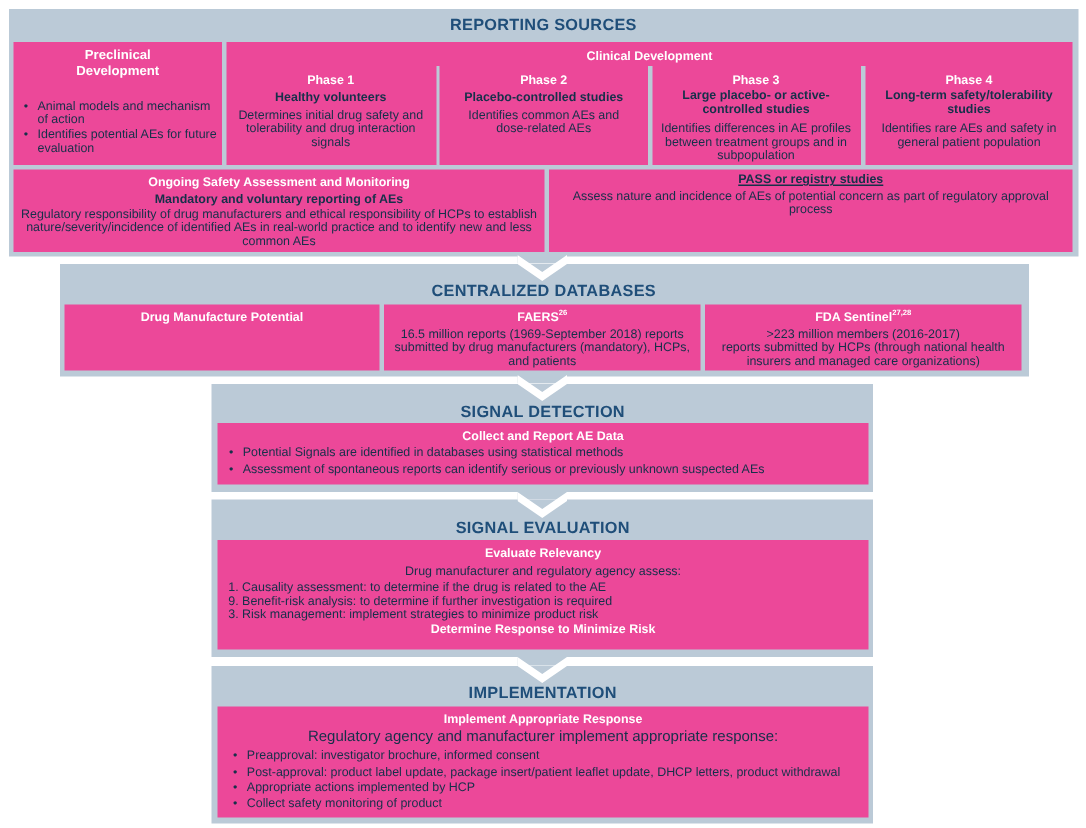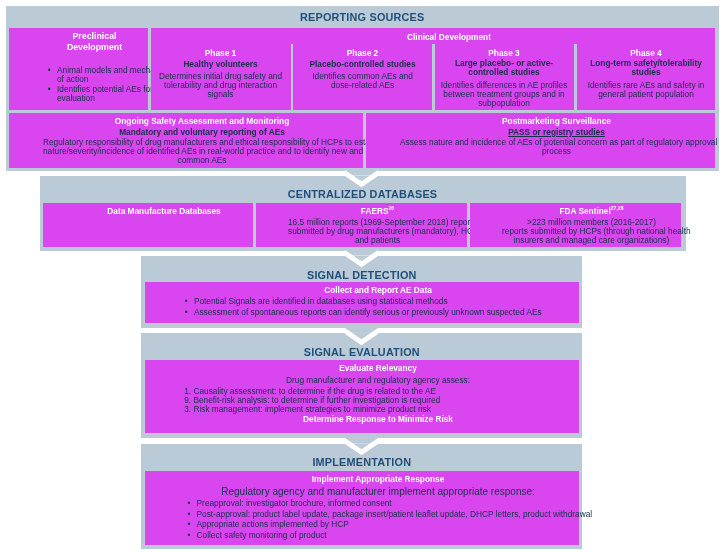--- a/index.html
+++ b/index.html
@@ -3,21 +3,21 @@
 <meta charset="utf-8">
 <style>
   html,body{margin:0;padding:0;background:#ffffff;}
   body{width:724px;height:552px;font-family:"Liberation Sans",sans-serif;overflow:hidden;
        -webkit-font-smoothing:antialiased;}
   .page{position:relative;width:724px;height:404px;background:#ffffff;}
 
   .band{position:absolute;background:#bbcad7;box-sizing:border-box;}
   .band-title{position:absolute;left:0;right:0;text-align:center;color:#1f4e79;
               font-weight:bold;letter-spacing:0.2px;}
-  .box{position:absolute;background:#d946ef;box-sizing:border-box;color:#16304a;padding-left:32px;}
+  .box{position:absolute;background:#ec4899;box-sizing:border-box;color:#16304a;}
   .hdr-w{color:#ffffff;font-weight:bold;text-align:center;white-space:nowrap;}
   .sub-d{color:#16304a;font-weight:bold;text-align:center;white-space:nowrap;}
   .body-c{color:#16304a;text-align:center;white-space:nowrap;}
   ul.bl{margin:0;padding:0;list-style:none;}
   ul.bl li{position:relative;padding-left:11.5px;color:#16304a;white-space:nowrap;}
   ul.bl li:before{content:"\2022";position:absolute;left:2.3px;top:0;}
   ol.nl{margin:0;padding:0;list-style:none;}
   sup{font-size:62%;vertical-align:super;line-height:0;}
 
   .chev{position:absolute;}
@@ -71,30 +71,29 @@
     <div class="body-c" style="font-size:8.3px;line-height:8.95px;margin:3.5px 6px 0 6px;">Identifies rare AEs and safety in<br>general patient population</div>
   </div>
 
   <div class="box" style="left:9px;top:113px;width:354px;height:55px;">
     <div class="hdr-w" style="font-size:8.3px;margin-top:2.5px;">Ongoing Safety Assessment and Monitoring</div>
     <div class="sub-d" style="font-size:8.3px;margin-top:1.2px;">Mandatory and voluntary reporting of AEs</div>
     <div class="body-c" style="font-size:8.3px;line-height:8.85px;margin:1.5px 2px 0 2px;white-space:nowrap;">Regulatory responsibility of drug manufacturers and ethical responsibility of HCPs to establish<br>nature/severity/incidence of identified AEs in real-world practice and to identify new and less<br>common AEs</div>
   </div>
 
   <div class="box" style="left:366px;top:113px;width:349px;height:55px;">
-    <div class="hdr-w" style="font-size:8.3px;margin-top:2.5px;">Postmarketing Surveillance</div>
     <div class="sub-d" style="font-size:8.3px;margin-top:1.2px;text-decoration:underline;">PASS or registry studies</div>
     <div class="body-c" style="font-size:8.3px;line-height:8.85px;margin:1.5px 2px 0 2px;white-space:nowrap;">Assess nature and incidence of AEs of potential concern as part of regulatory approval<br>process</div>
   </div>
 
   <div class="band" style="left:39.5px;top:176px;width:646px;height:74.7px;"></div>
   <div class="band-title" style="top:188px;left:39.5px;width:646px;font-size:10.85px;">CENTRALIZED DATABASES</div>
 
   <div class="box" style="left:43px;top:202.8px;width:210px;height:44px;">
-    <div class="hdr-w" style="font-size:8.3px;margin-top:3.2px;">Data Manufacture Databases</div>
+    <div class="hdr-w" style="font-size:8.3px;margin-top:3.2px;">Drug Manufacture Potential</div>
   </div>
 
   <div class="box" style="left:256px;top:202.8px;width:211px;height:44px;">
     <div class="hdr-w" style="font-size:8.3px;margin-top:3.2px;">
       <span>FAERS</span><sup>26</sup>
     </div>
     <div class="body-c" style="font-size:8.3px;line-height:8.8px;margin:2px 0 0 0;">16.5 million reports (1969-September 2018) reports<br>submitted by drug manufacturers (mandatory), HCPs,<br>and patients</div>
   </div>
 
   <div class="box" style="left:470px;top:202.8px;width:211px;height:44px;">

